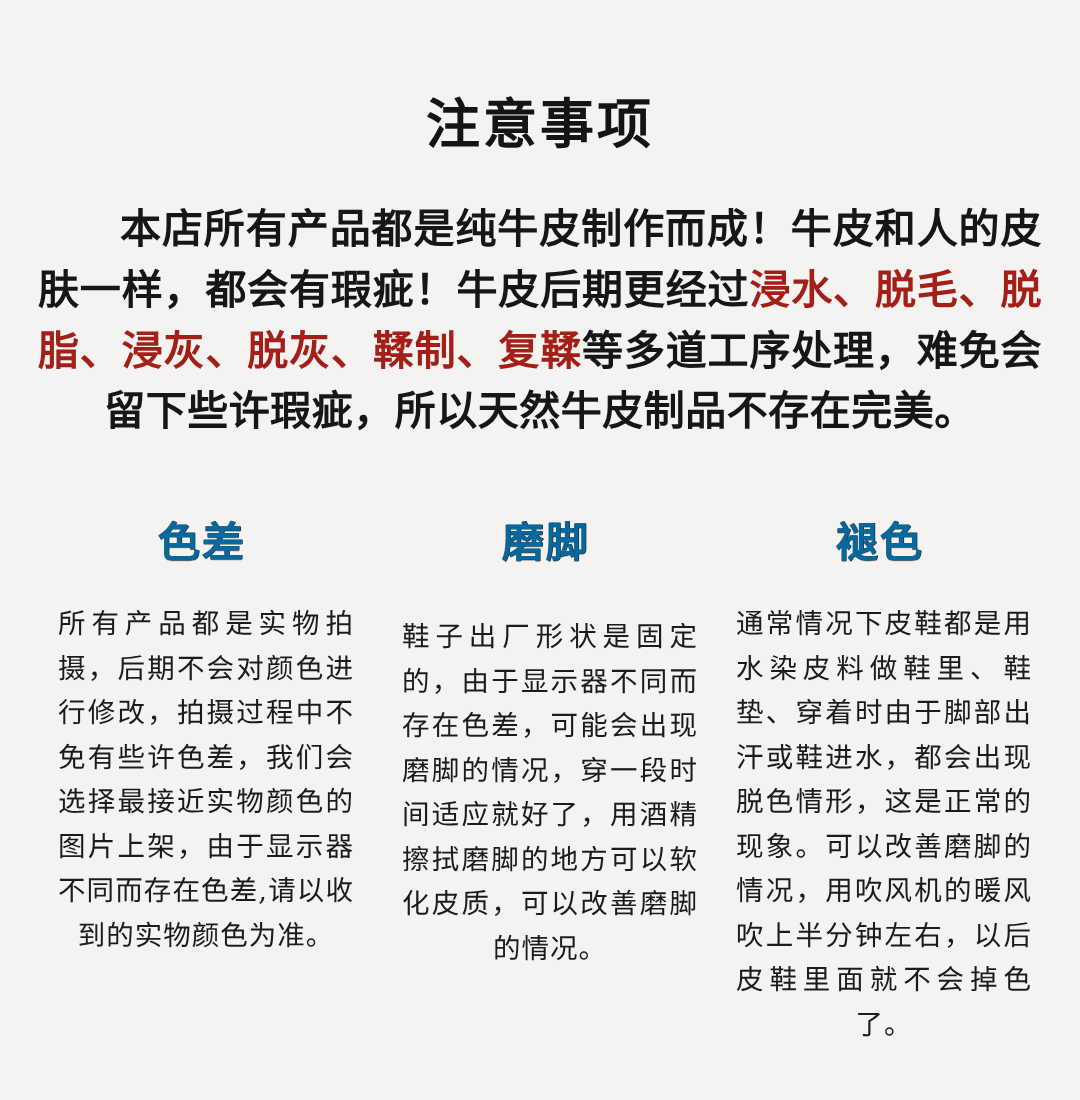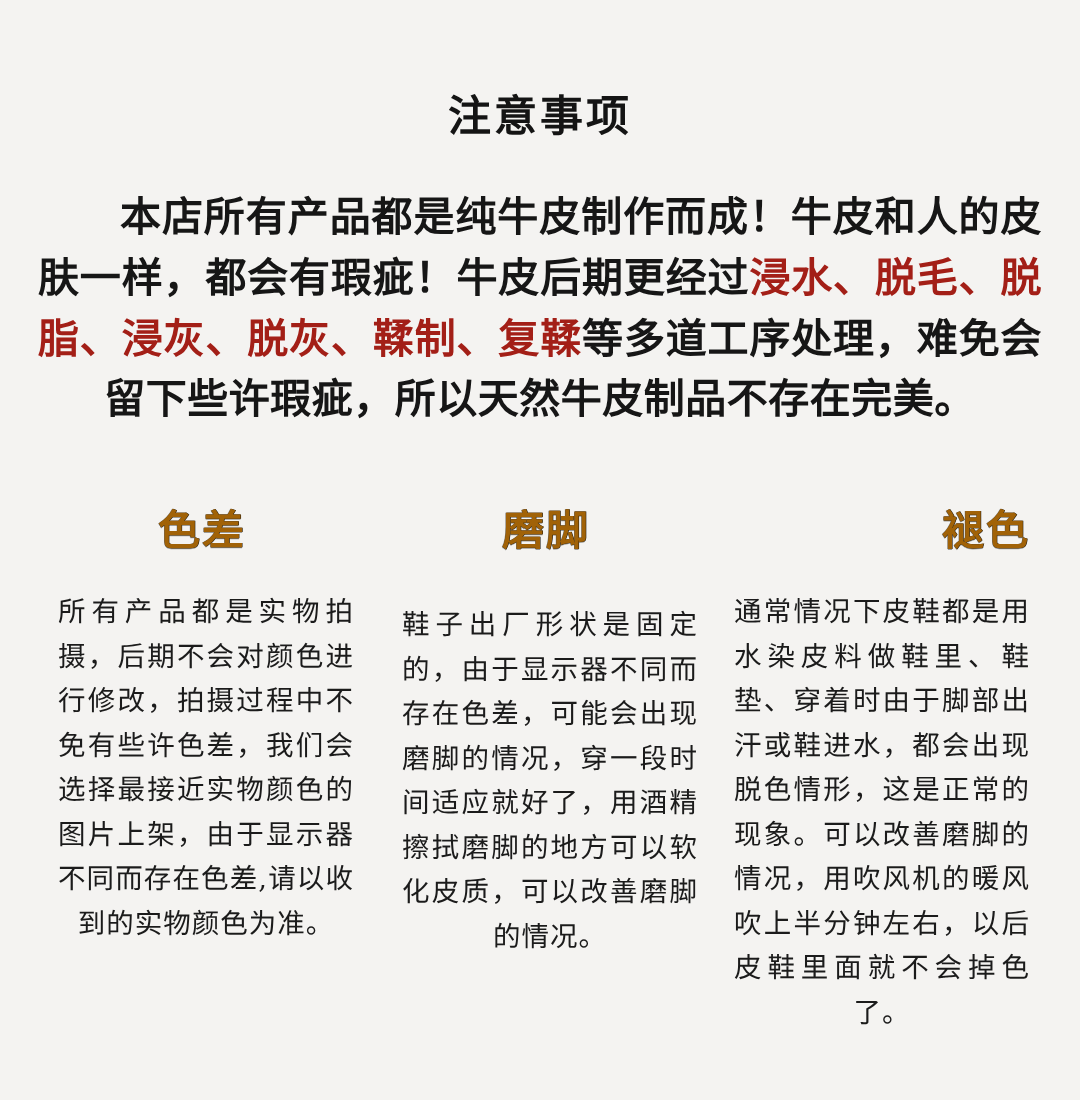--- a/index.html
+++ b/index.html
@@ -16,23 +16,23 @@
   }
   .page {
     position: relative;
     width: 1080px;
     height: 1100px;
     box-sizing: border-box;
     padding: 0 32px;
   }
   .main-title {
     text-align: center;
-    font-family: Liberation Mono, monospace;
+    font-family: Liberation Serif, serif;
     font-weight: bold;
-    font-size: 43px;
+    font-size: 54px;
     letter-spacing: 3px;
     color: #141414;
     margin: 0;
     padding-top: 96px;
     line-height: 1.1;
   }
   .intro {
     margin: 44px 6px 0 6px;
     font-family: "DejaVu Sans", "Liberation Sans", sans-serif;
     font-weight: bold;
@@ -57,38 +57,38 @@
     width: 300px;
     display: flex;
     flex-direction: column;
     align-items: center;
   }
   .col-title {
     font-family: "DejaVu Sans", "Liberation Sans", sans-serif;
     font-weight: bold;
     font-size: 42px;
     letter-spacing: 2px;
-    color: #a16207;
+    color: #0369a1;
     margin: 0 0 32px 0;
     text-shadow: 0.6px 0 0 #121212, -0.6px 0 0 rgba(20,20,20,0.55), 0 0.6px 0 rgba(20,20,20,0.4);
   }
   .col-body {
     font-family: "DejaVu Serif", "Liberation Serif", serif;
     font-size: 27.5px;
     line-height: 1.62;
     color: #1b1b1b;
     text-align: justify;
     text-align-last: center;
     letter-spacing: 1px;
     width: 296px;
     margin-left: 8px;
   }
   .col-1 { margin-left: 6px; }
   .col-2 { margin-left: 10px; gap: 13px; }
-  .col-3 { margin-right: 4px; align-items: flex-end; }
+  .col-3 { margin-right: 4px; }
 </style>
 </head>
 <body>
 
 <div class="page">
 
   <h1 class="main-title">注意事项</h1>
 
   <p class="intro">
     <span>本店所有产品都是纯牛皮制作而成！牛皮和人的皮肤一样，都会有瑕疵！牛皮后期更经过</span><span class="hl">浸水、脱毛、脱脂、浸灰、脱灰、鞣制、复鞣</span><span>等多道工序处理，难免会留下些许瑕疵，所以天然牛皮制品不存在完美。</span>

